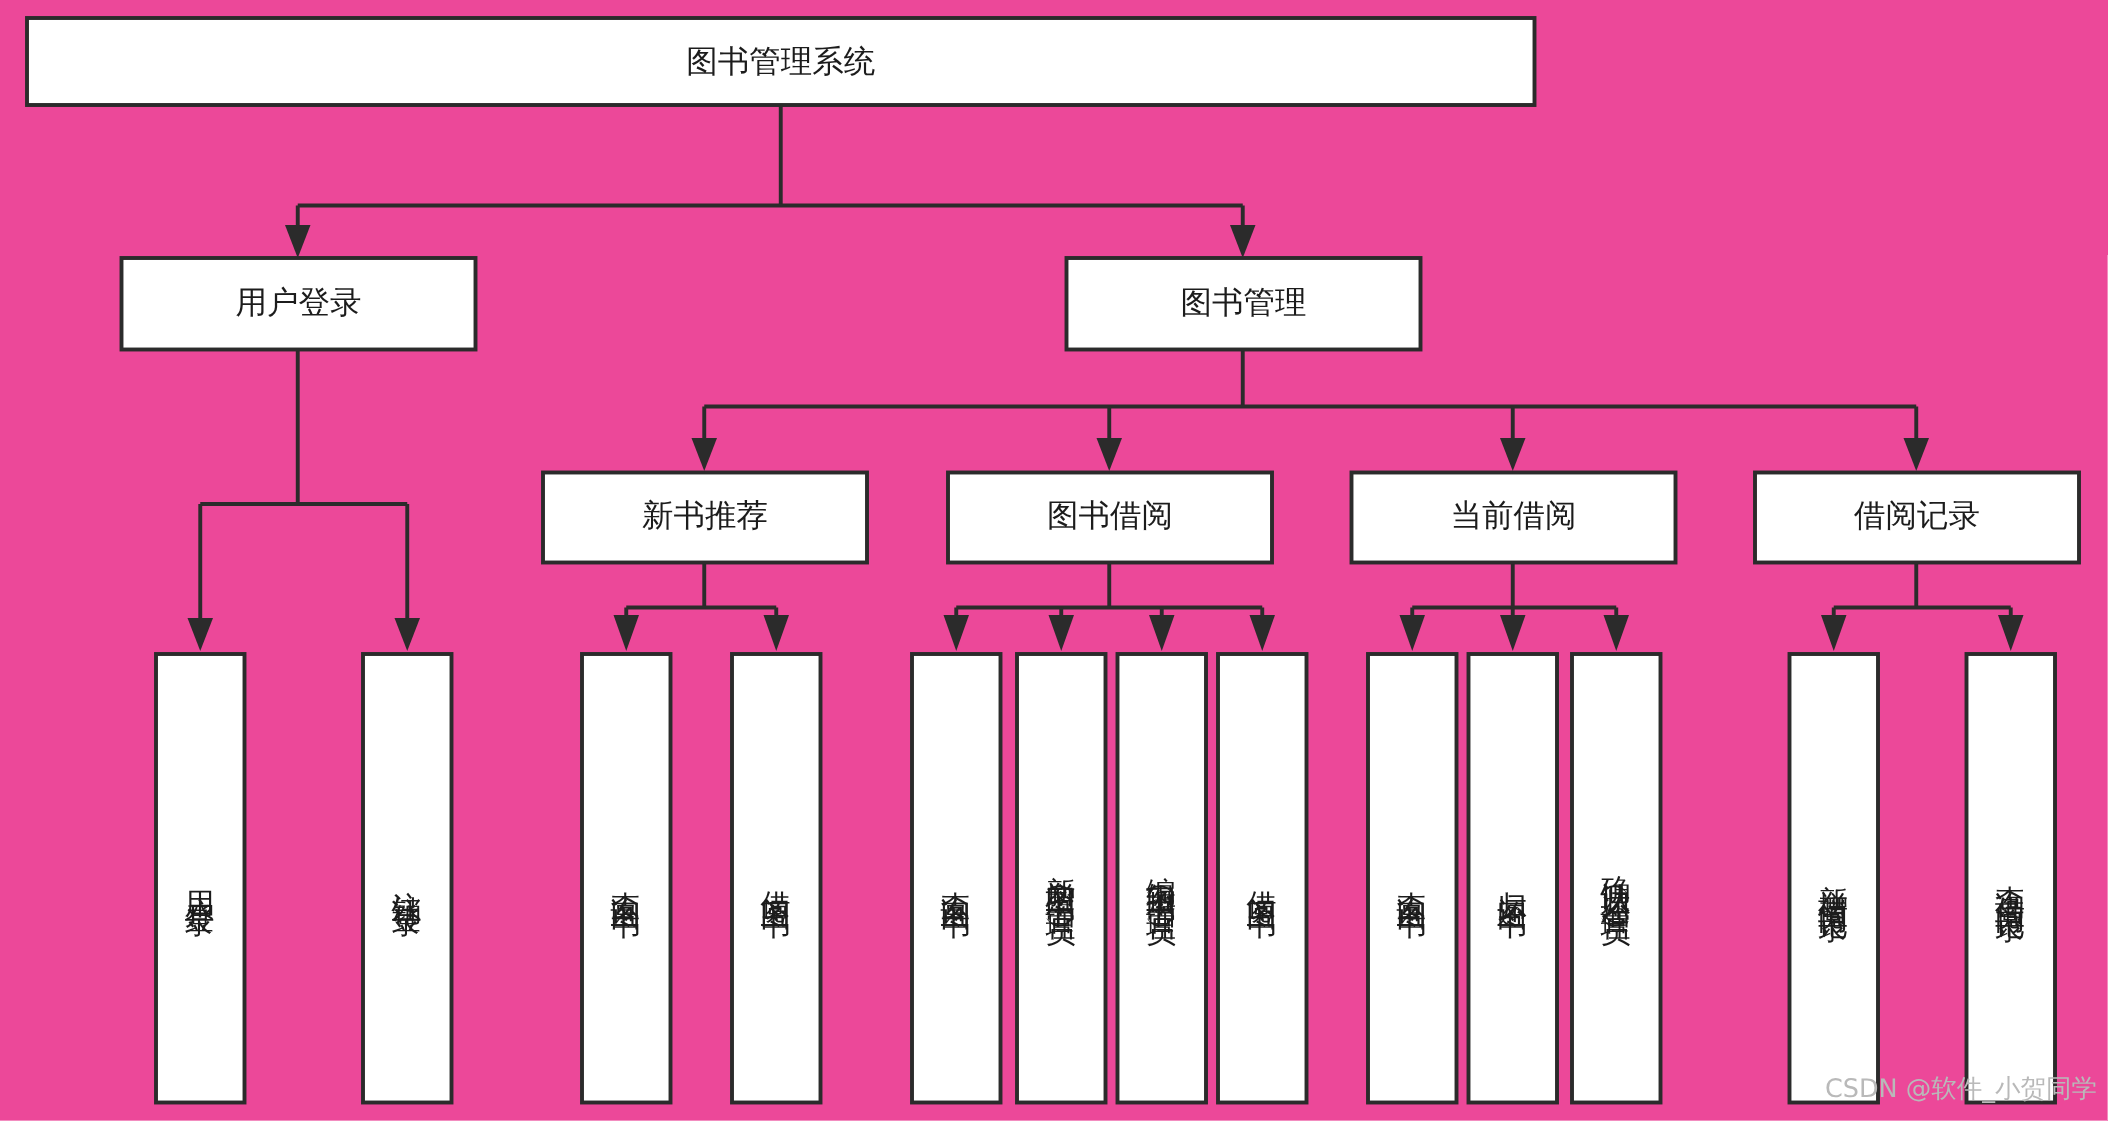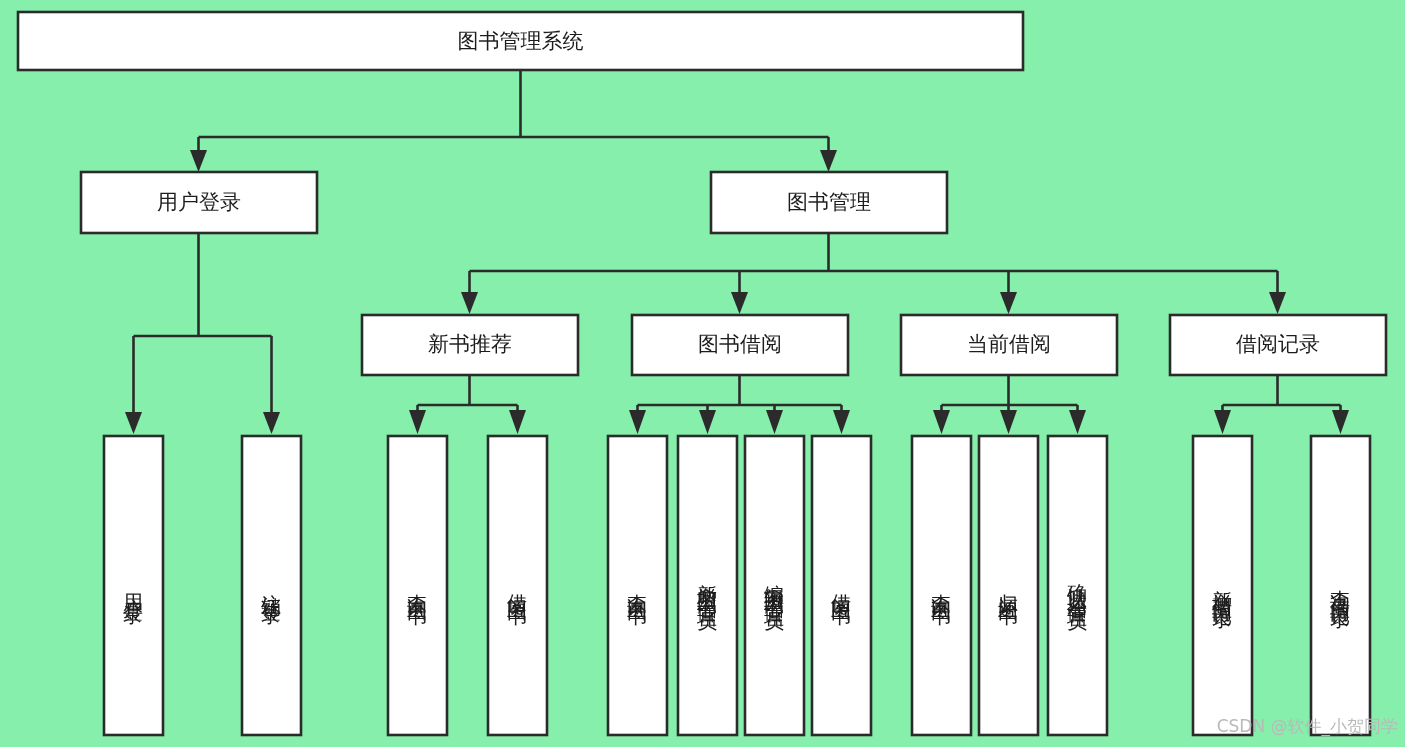--- a/index.html
+++ b/index.html
@@ -11,21 +11,21 @@
   body {
     width: 1405px;
     height: 747px;
     overflow: hidden;
     font-family: "DejaVu Sans", "Liberation Sans", sans-serif;
   }
   #diagram-root {
     position: relative;
     width: 1405px;
     height: 747px;
-    background: #86efac;
+    background: #ec4899;
   }
   svg#diagram-svg {
     position: absolute;
     left: 0;
     top: 0;
     width: 1405px;
     height: 747px;
     display: block;
   }
   .node-box {

